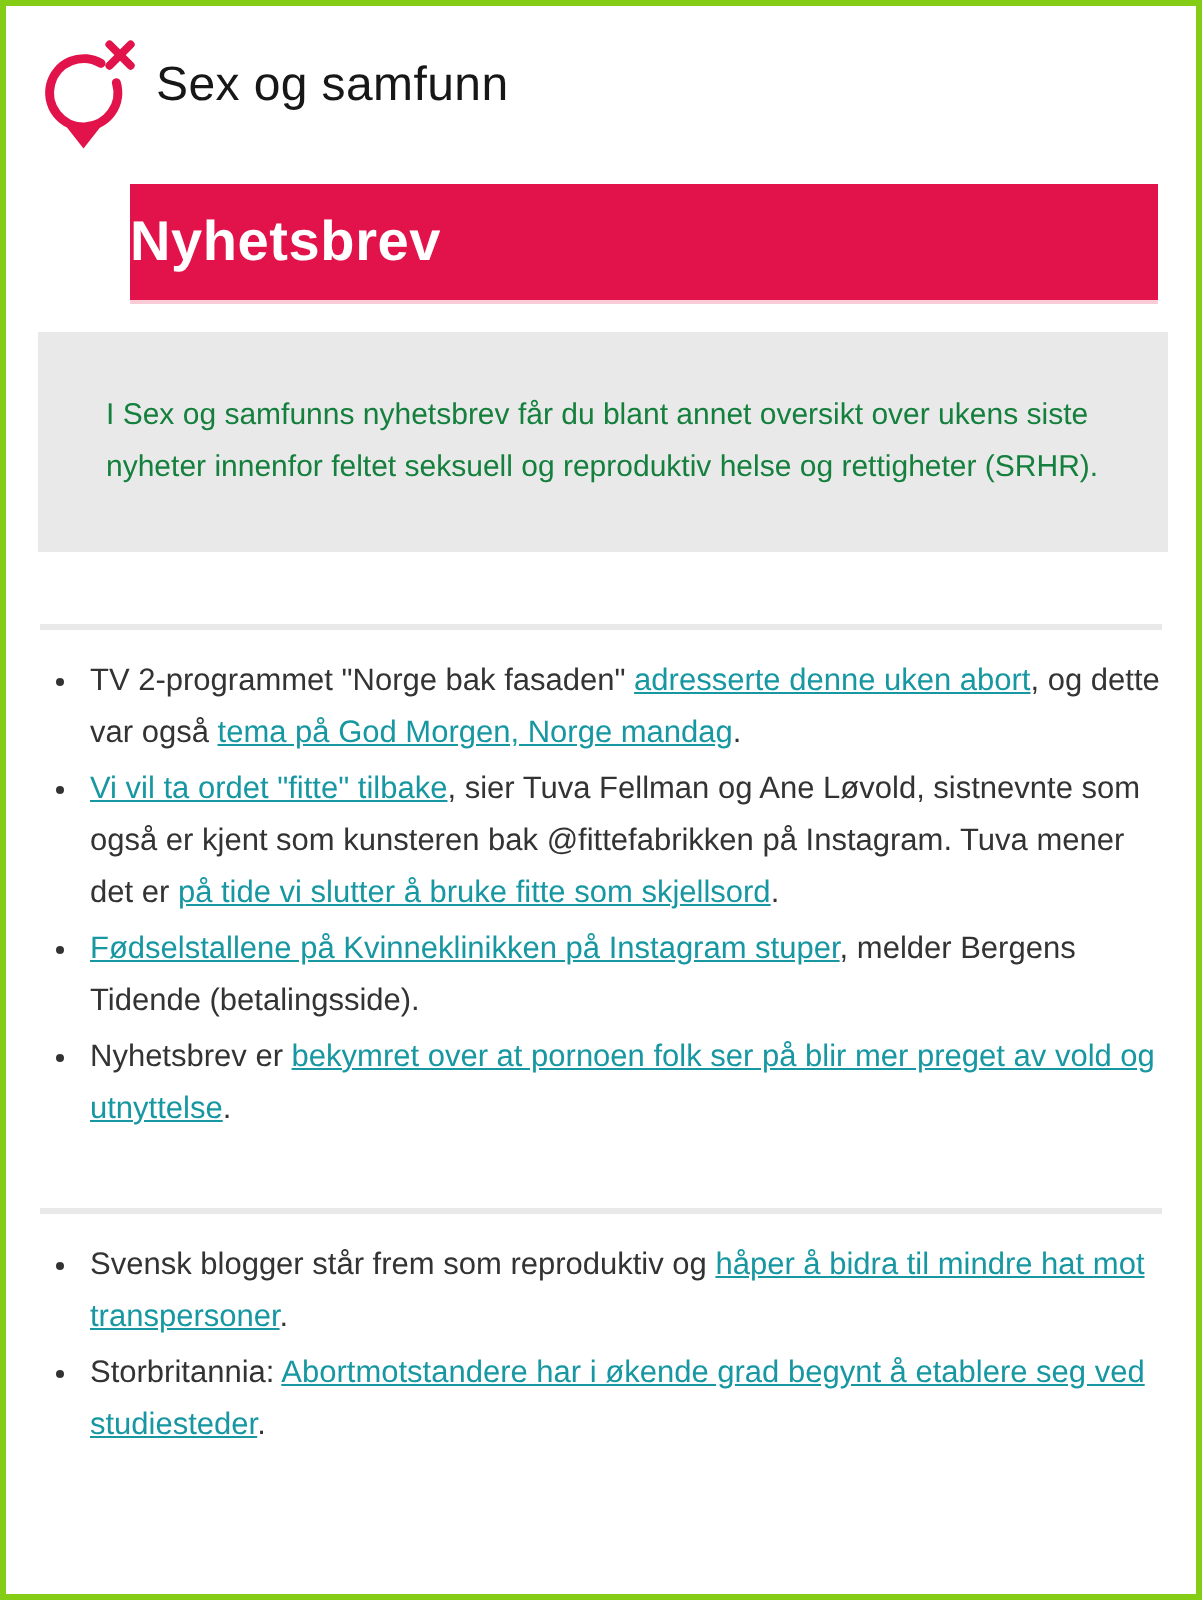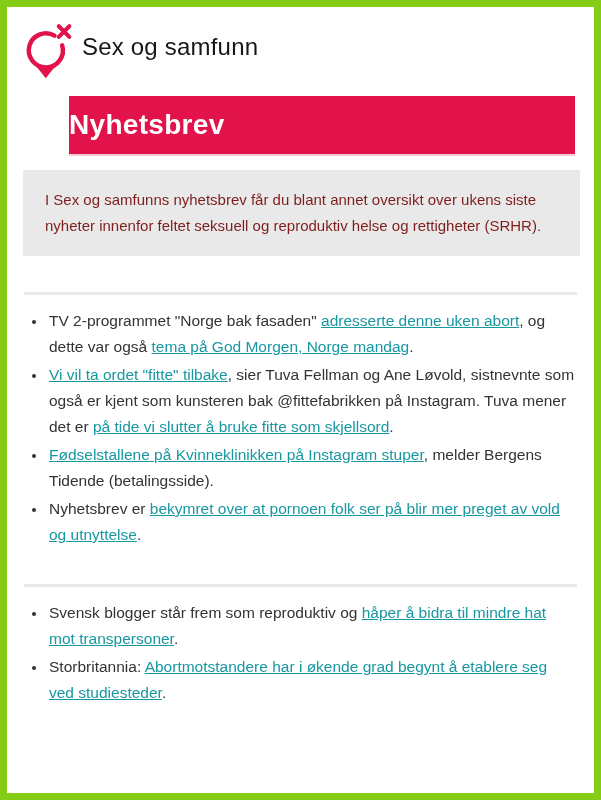--- a/index.html
+++ b/index.html
@@ -4,21 +4,21 @@
 <style>
   :root{
     --brand-red:#e2134a;
     --link-color:#1797a1;
   }
   *{box-sizing:border-box;}
   html,body{margin:0;padding:0;background:#fff;}
   body{font-family:"Liberation Sans","DejaVu Sans",sans-serif;}
   .page{
     width:601px;height:800px;
-    border:7px solid #84cc16;
+    border:3px solid #84cc16;
     background:#fff;
     overflow:hidden;
     position:relative;
   }
   
   .brand{
     display:flex;align-items:center;gap:7px;
     margin:11px 0 0 16px;
   }
   .logo{display:inline-block;width:52px;height:62px;}
@@ -38,21 +38,21 @@
   .banner h1{
     margin:0;font-size:28px;font-weight:bold;color:#fff;letter-spacing:.3px;
   }
   
   .intro{
     margin:16px 14px 0 16px;
     background:#e9e9e9;
     padding:13px 18px;
   }
   .intro p{
-    margin:4px;font-size:15px;line-height:26px;color:#7f1d1d;
+    margin:16px;font-size:15px;line-height:26px;color:#15803d;
   }
   
   hr.divider{
     border:none;height:3px;background:#e9e9e9;
     margin:36px 17px 0 17px;
   }
   
   section h2{
     margin:30px 18px 0 18px;
     font-size:17.5px;font-weight:bold;color:#111;

